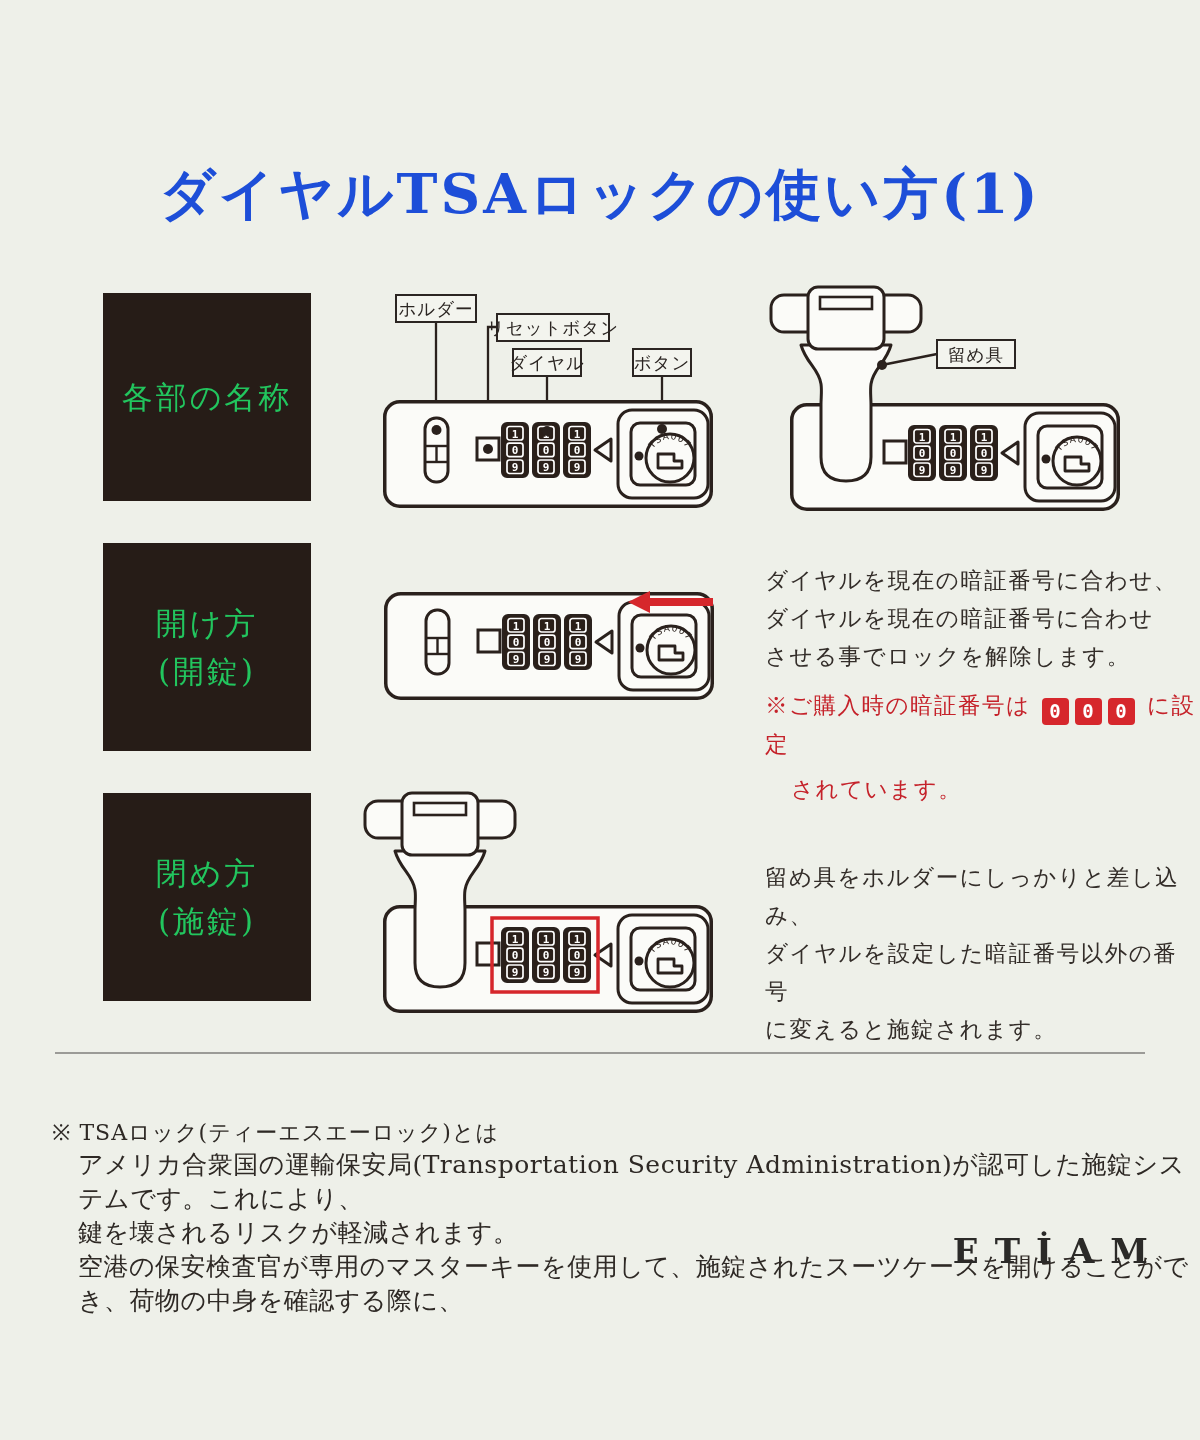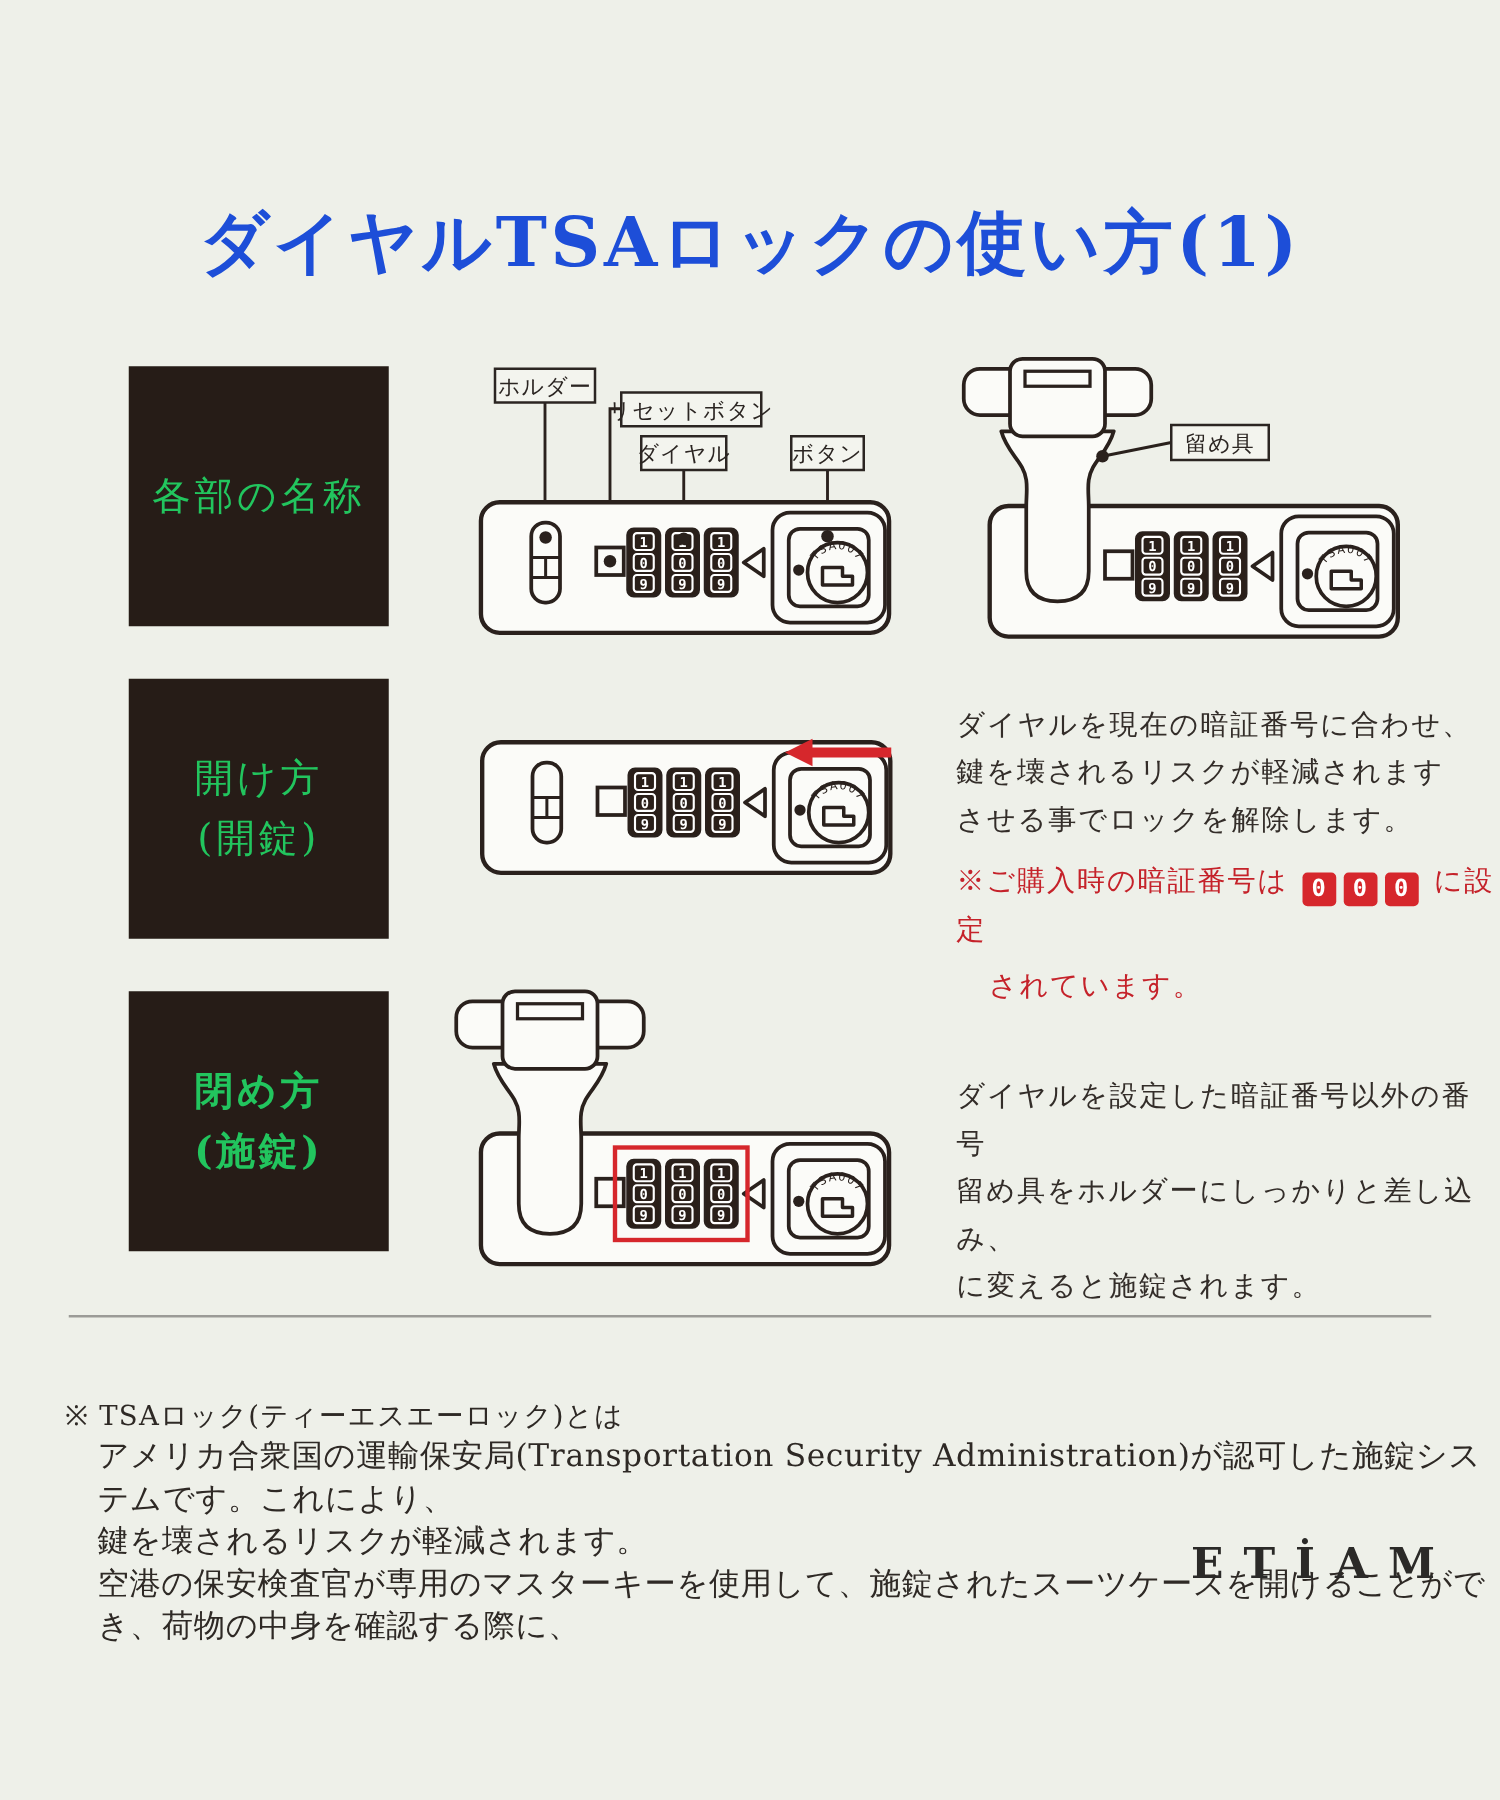--- a/index.html
+++ b/index.html
@@ -143,44 +143,44 @@
   </div>
 
   <svg class="diagram" style="left:382px;top:588px;" width="335" height="112" viewBox="0 0 335 112">
     <use href="#lockBase" x="2" y="4"></use>
     <use href="#holderPart" x="44" y="22"></use>
     <polygon points="246,14 268,3 268,10 331,10 331,18 268,18 268,25" fill="#d6272c"></polygon>
   </svg>
 
   <div class="desc" style="left:765px;top:561px;">
     <div>ダイヤルを現在の暗証番号に合わせ、</div>
-    <div>鍵を壊されるリスクが軽減されます</div>
+    <div>ダイヤルを現在の暗証番号に合わせ</div>
     <div>させる事でロックを解除します。</div>
     <div class="rednote">
       <span>※ご購入時の暗証番号は</span>
       <span class="zero-box">0</span><span class="zero-box">0</span><span class="zero-box">0</span>
       <span>に設定</span>
     </div>
     <div class="rednote-line2">されています。</div>
   </div>
 
-  <div class="sec-box" style="top:793px;font-weight:bold;">
+  <div class="sec-box" style="top:793px;">
     <div>閉め方</div>
     <div>(施錠)</div>
   </div>
 
   <svg class="diagram" style="left:358px;top:790px;" width="360" height="228" viewBox="0 0 360 228">
     <use href="#lockBase" x="25" y="115"></use>
     <use href="#claspPart" x="7" y="3"></use>
     <rect x="134" y="128" width="106" height="74" fill="none" stroke="#d6272c" stroke-width="3.5"></rect>
   </svg>
 
   <div class="desc" style="left:765px;top:858px;">
+    <div>留め具をホルダーにしっかりと差し込み、</div>
     <div>ダイヤルを設定した暗証番号以外の番号</div>
-    <div>留め具をホルダーにしっかりと差し込み、</div>
     <div>に変えると施錠されます。</div>
   </div>
 
   <div class="divider"></div>
 
   <div class="note" style="top:1116px;">※ TSAロック(ティーエスエーロック)とは</div>
 
   <div class="para" style="top:1148px;">
     <div>アメリカ合衆国の運輸保安局(Transportation Security Administration)が認可した施錠システムです。これにより、</div>
     <div>鍵を壊されるリスクが軽減されます。</div>

